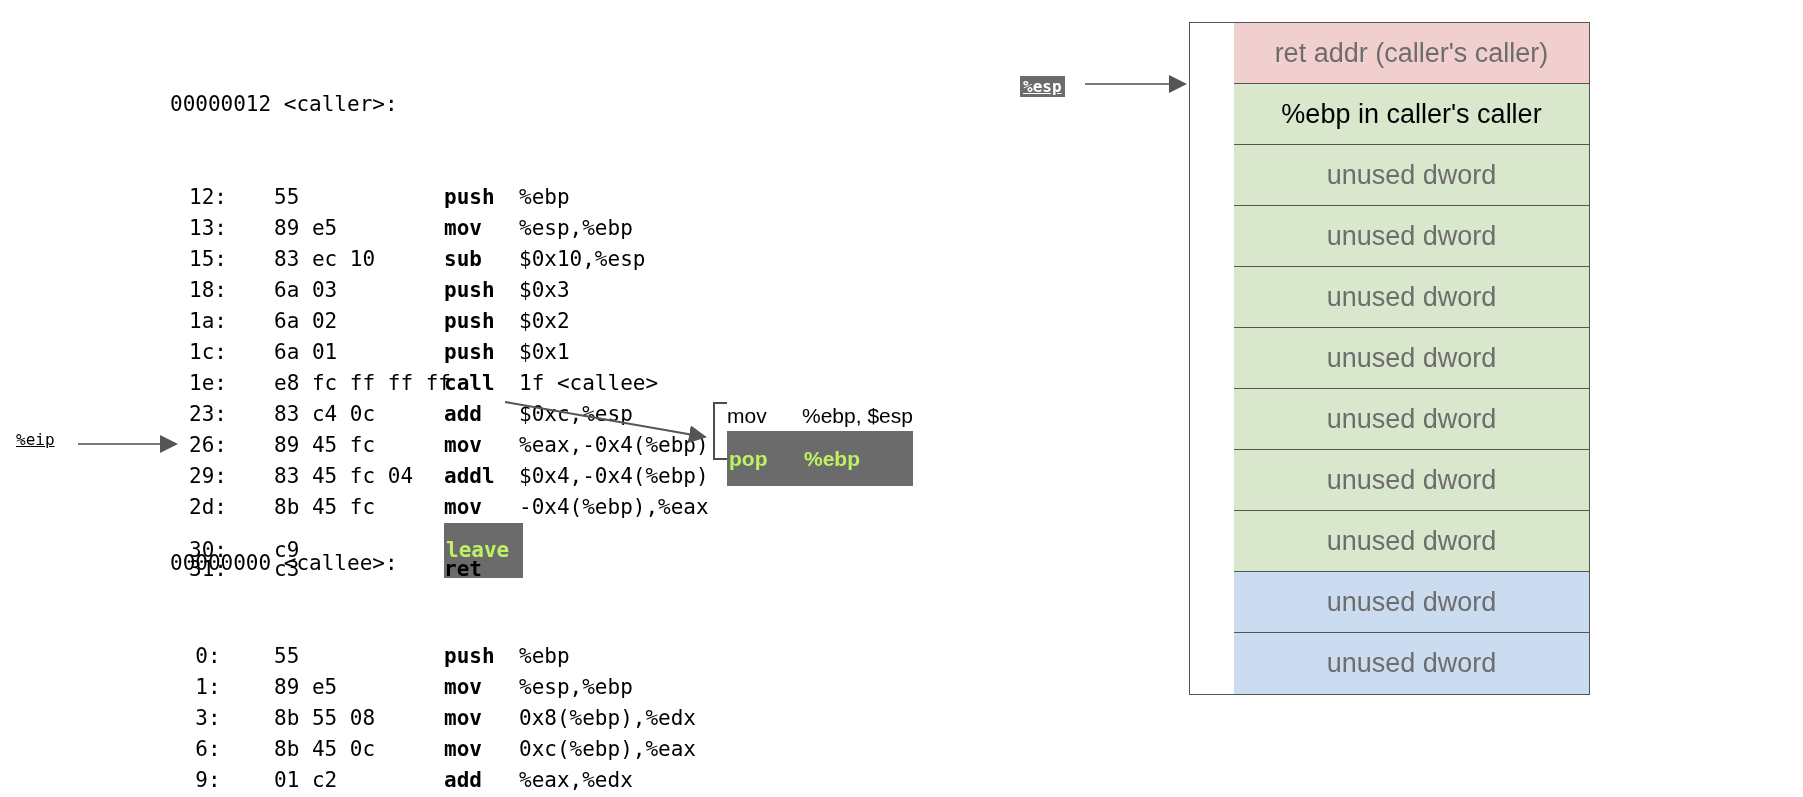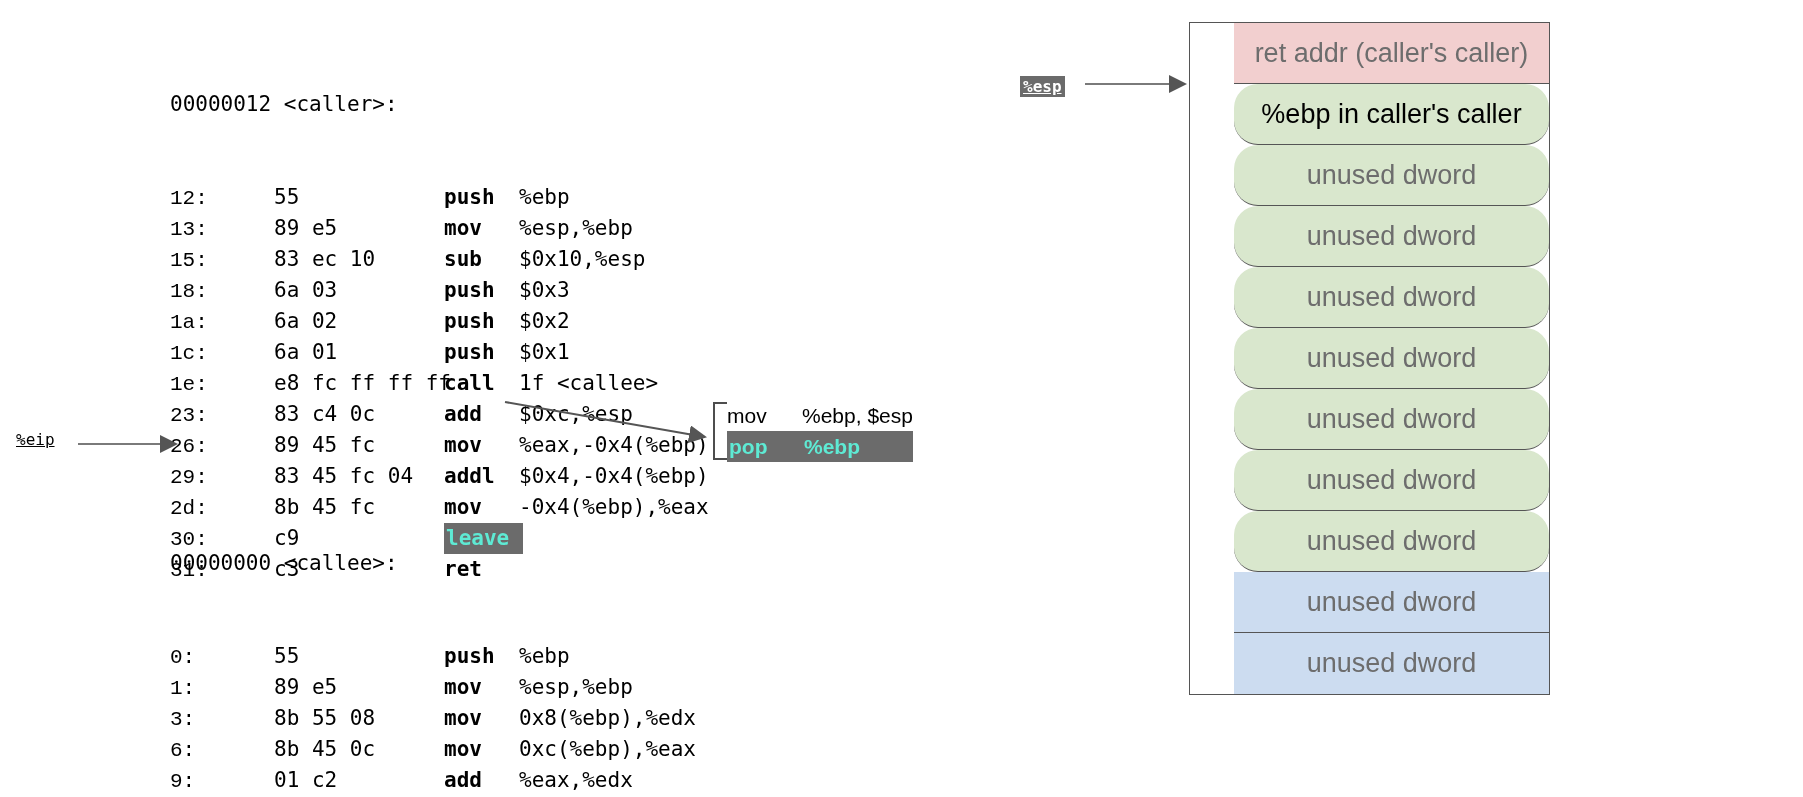--- a/index.html
+++ b/index.html
@@ -19,30 +19,30 @@
     font-size:21px;
     line-height:31px;
     color:#000000;
     white-space:pre;
   }
   #caller-listing{left:170px;top:27px;}
   #callee-listing{left:170px;top:486px;}
 
   .fn-header{white-space:pre;}
   .code-row{display:block;white-space:pre;height:31px;}
-  .col-addr{display:inline-block;width:76px;text-align:left;font-family:Liberation Mono, monospace;}
+  .col-addr{display:inline-block;width:76px;text-align:center;}
   .col-bytes{display:inline-block;width:170px;padding-left:28px;}
   .col-mnem{display:inline-block;width:75px;font-weight:bold;}
   .col-ops{display:inline-block;}
 
   .hl{
     background:#6b6b6b;
-    color:#5eead4;
+    color:#bef264;
     font-weight:bold;
-    padding:0 2px;
+    padding:12px 2px;
   }
 
   
   #leave-callout{
     position:absolute;
     left:727px;top:400px;
     font-family:Liberation Sans, sans-serif;
     font-size:21px;
     line-height:31px;
     white-space:pre;
@@ -74,40 +74,40 @@
     left:1020px;top:76px;
     background:#6b6b6b;color:#fff;font-weight:bold;padding:1px 3px;
   }
 
   .arrow-svg{position:absolute;overflow:visible;}
 
   
   #stack-diagram{
     position:absolute;
     left:1189px;top:22px;
-    width:361px;
+    width:401px;
     border:1px solid #555555;
     box-sizing:border-box;
     padding-left:44px;
   }
   .stack-row{
     height:61px;
     line-height:61px;
     text-align:center;
     font-family:"Liberation Sans", sans-serif;
     font-size:27px;
     color:#6d6d6d;
     border-bottom:1px solid #555555;
     box-sizing:border-box;
     overflow:hidden;
     white-space:nowrap;
   }
   .stack-row:last-child{border-bottom:none;}
   .row-pink{background:#f2cfcf;}
-  .row-green{background:#d9e7cd;border-radius:24px;}
+  .row-green{background:#d9e7cd;}
   .row-blue{background:#ccdcf0;}
   .row-dark-text{color:#000000;}
 </style>
 </head>
 <body>
 
 <div class="stage">
 
   <div class="listing" id="caller-listing">
     <div class="fn-header">00000012 &lt;caller&gt;:</div>

